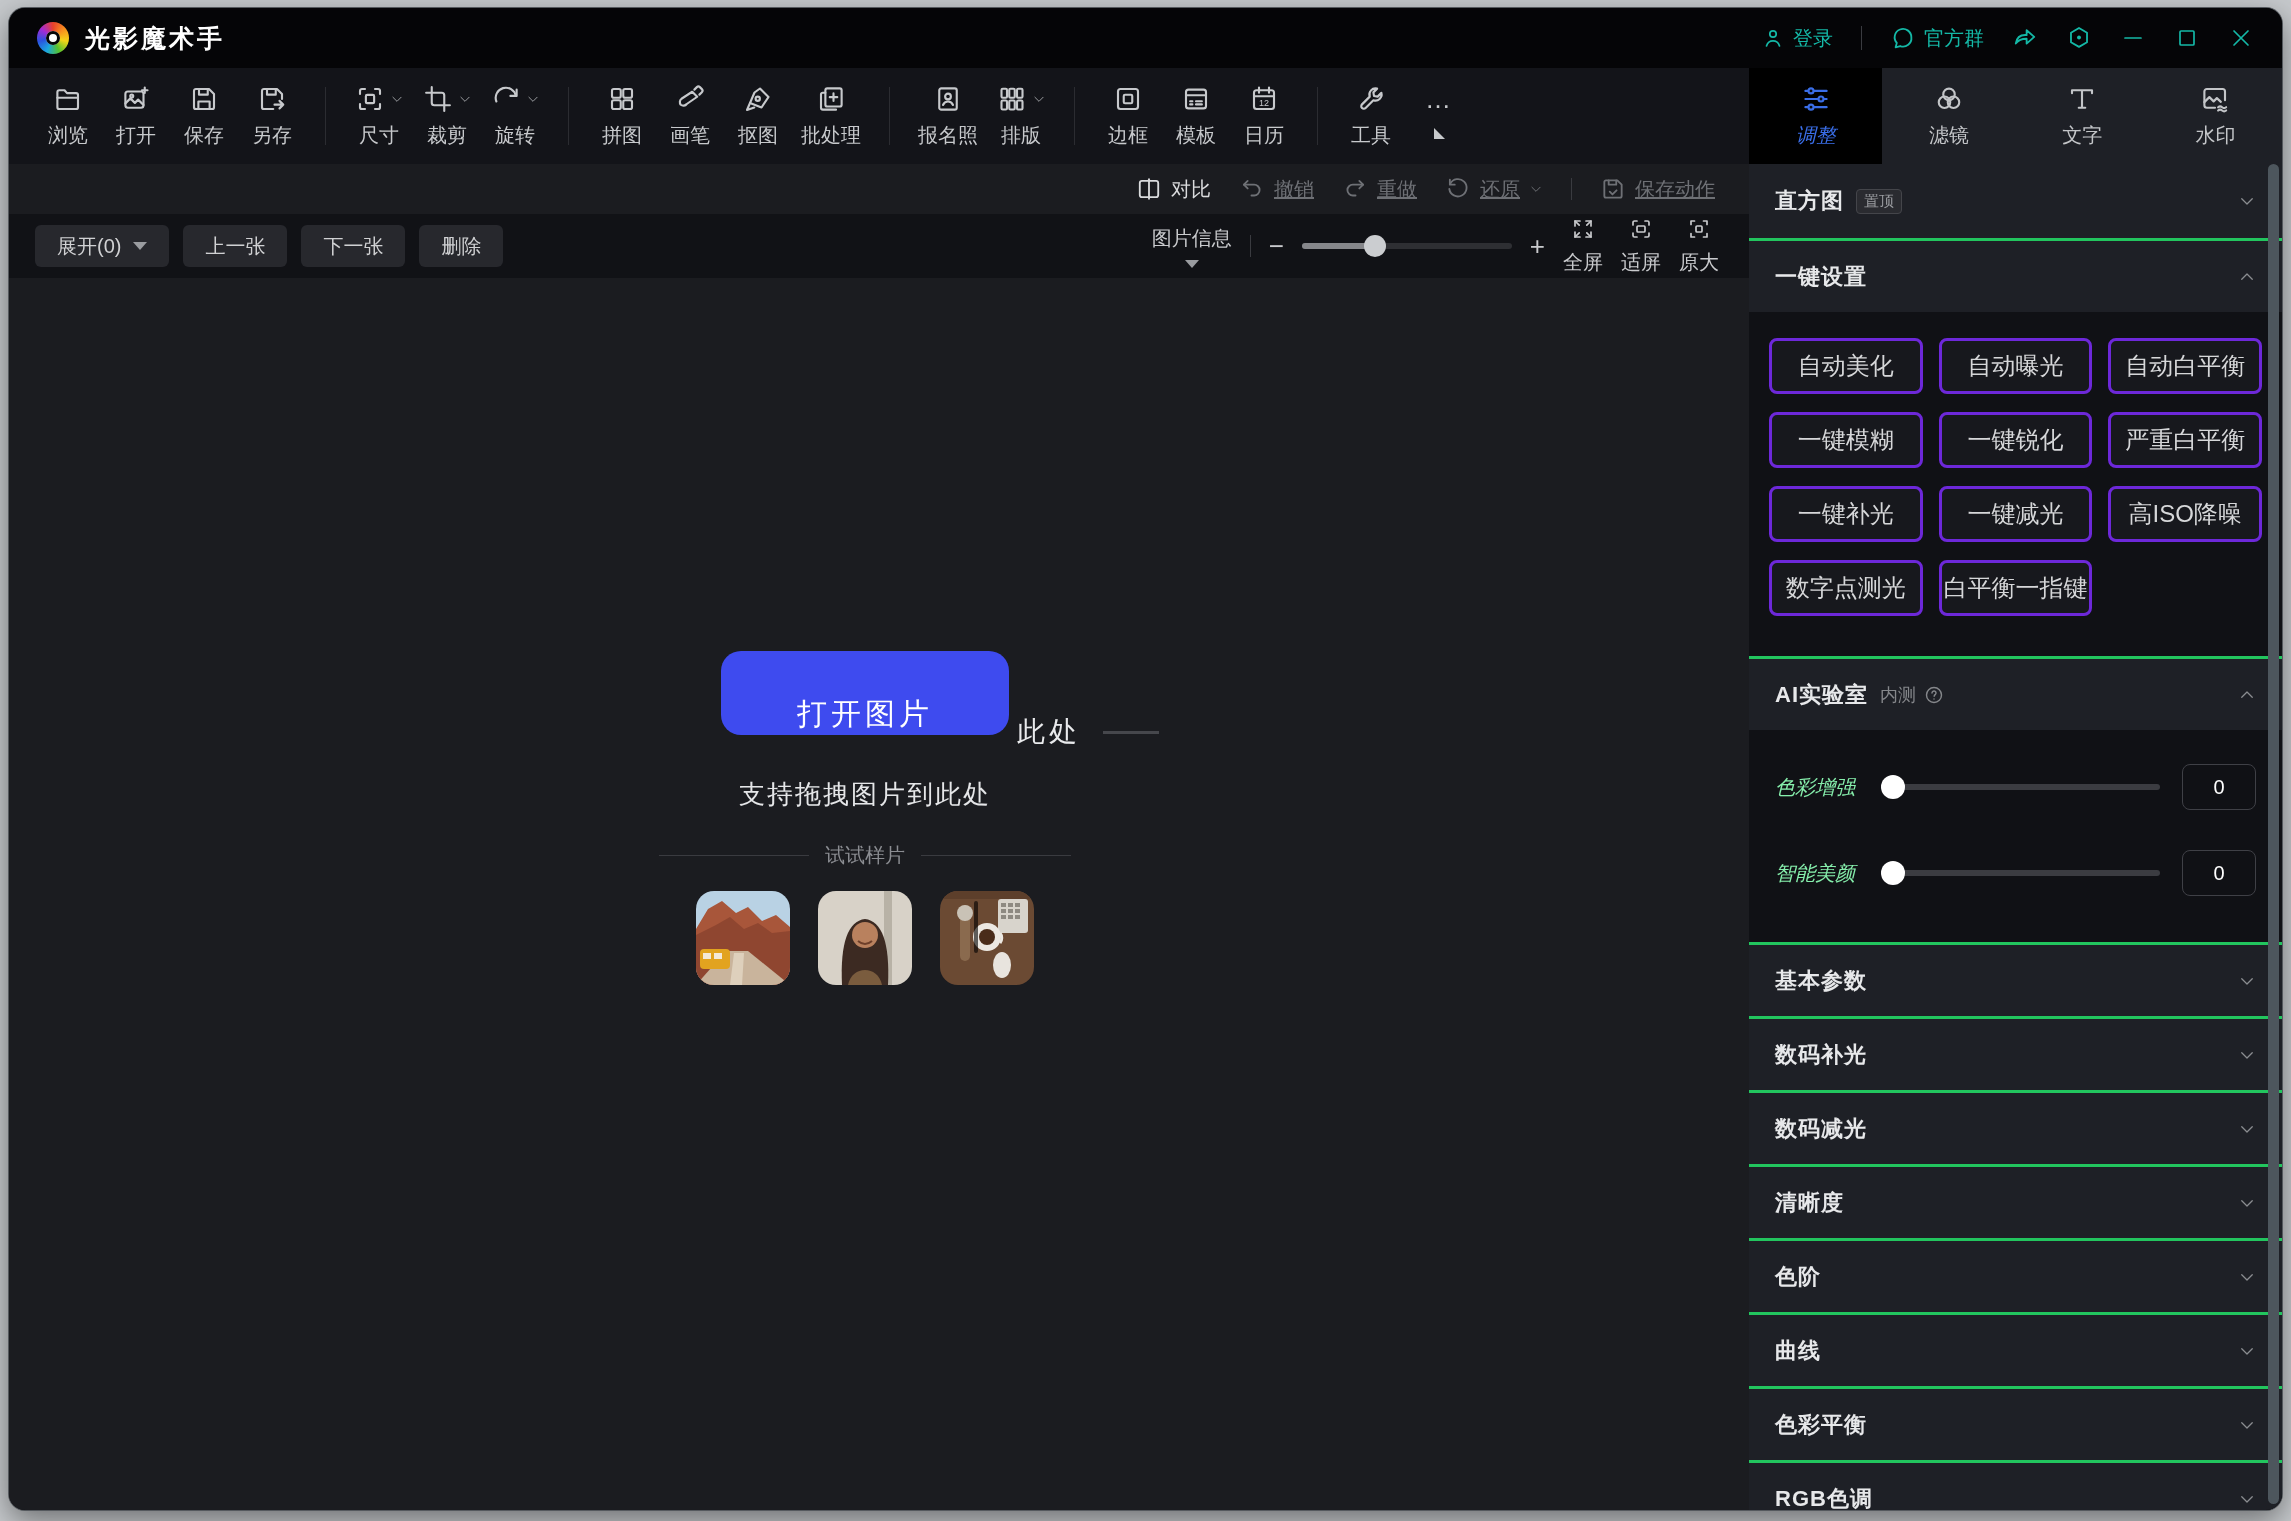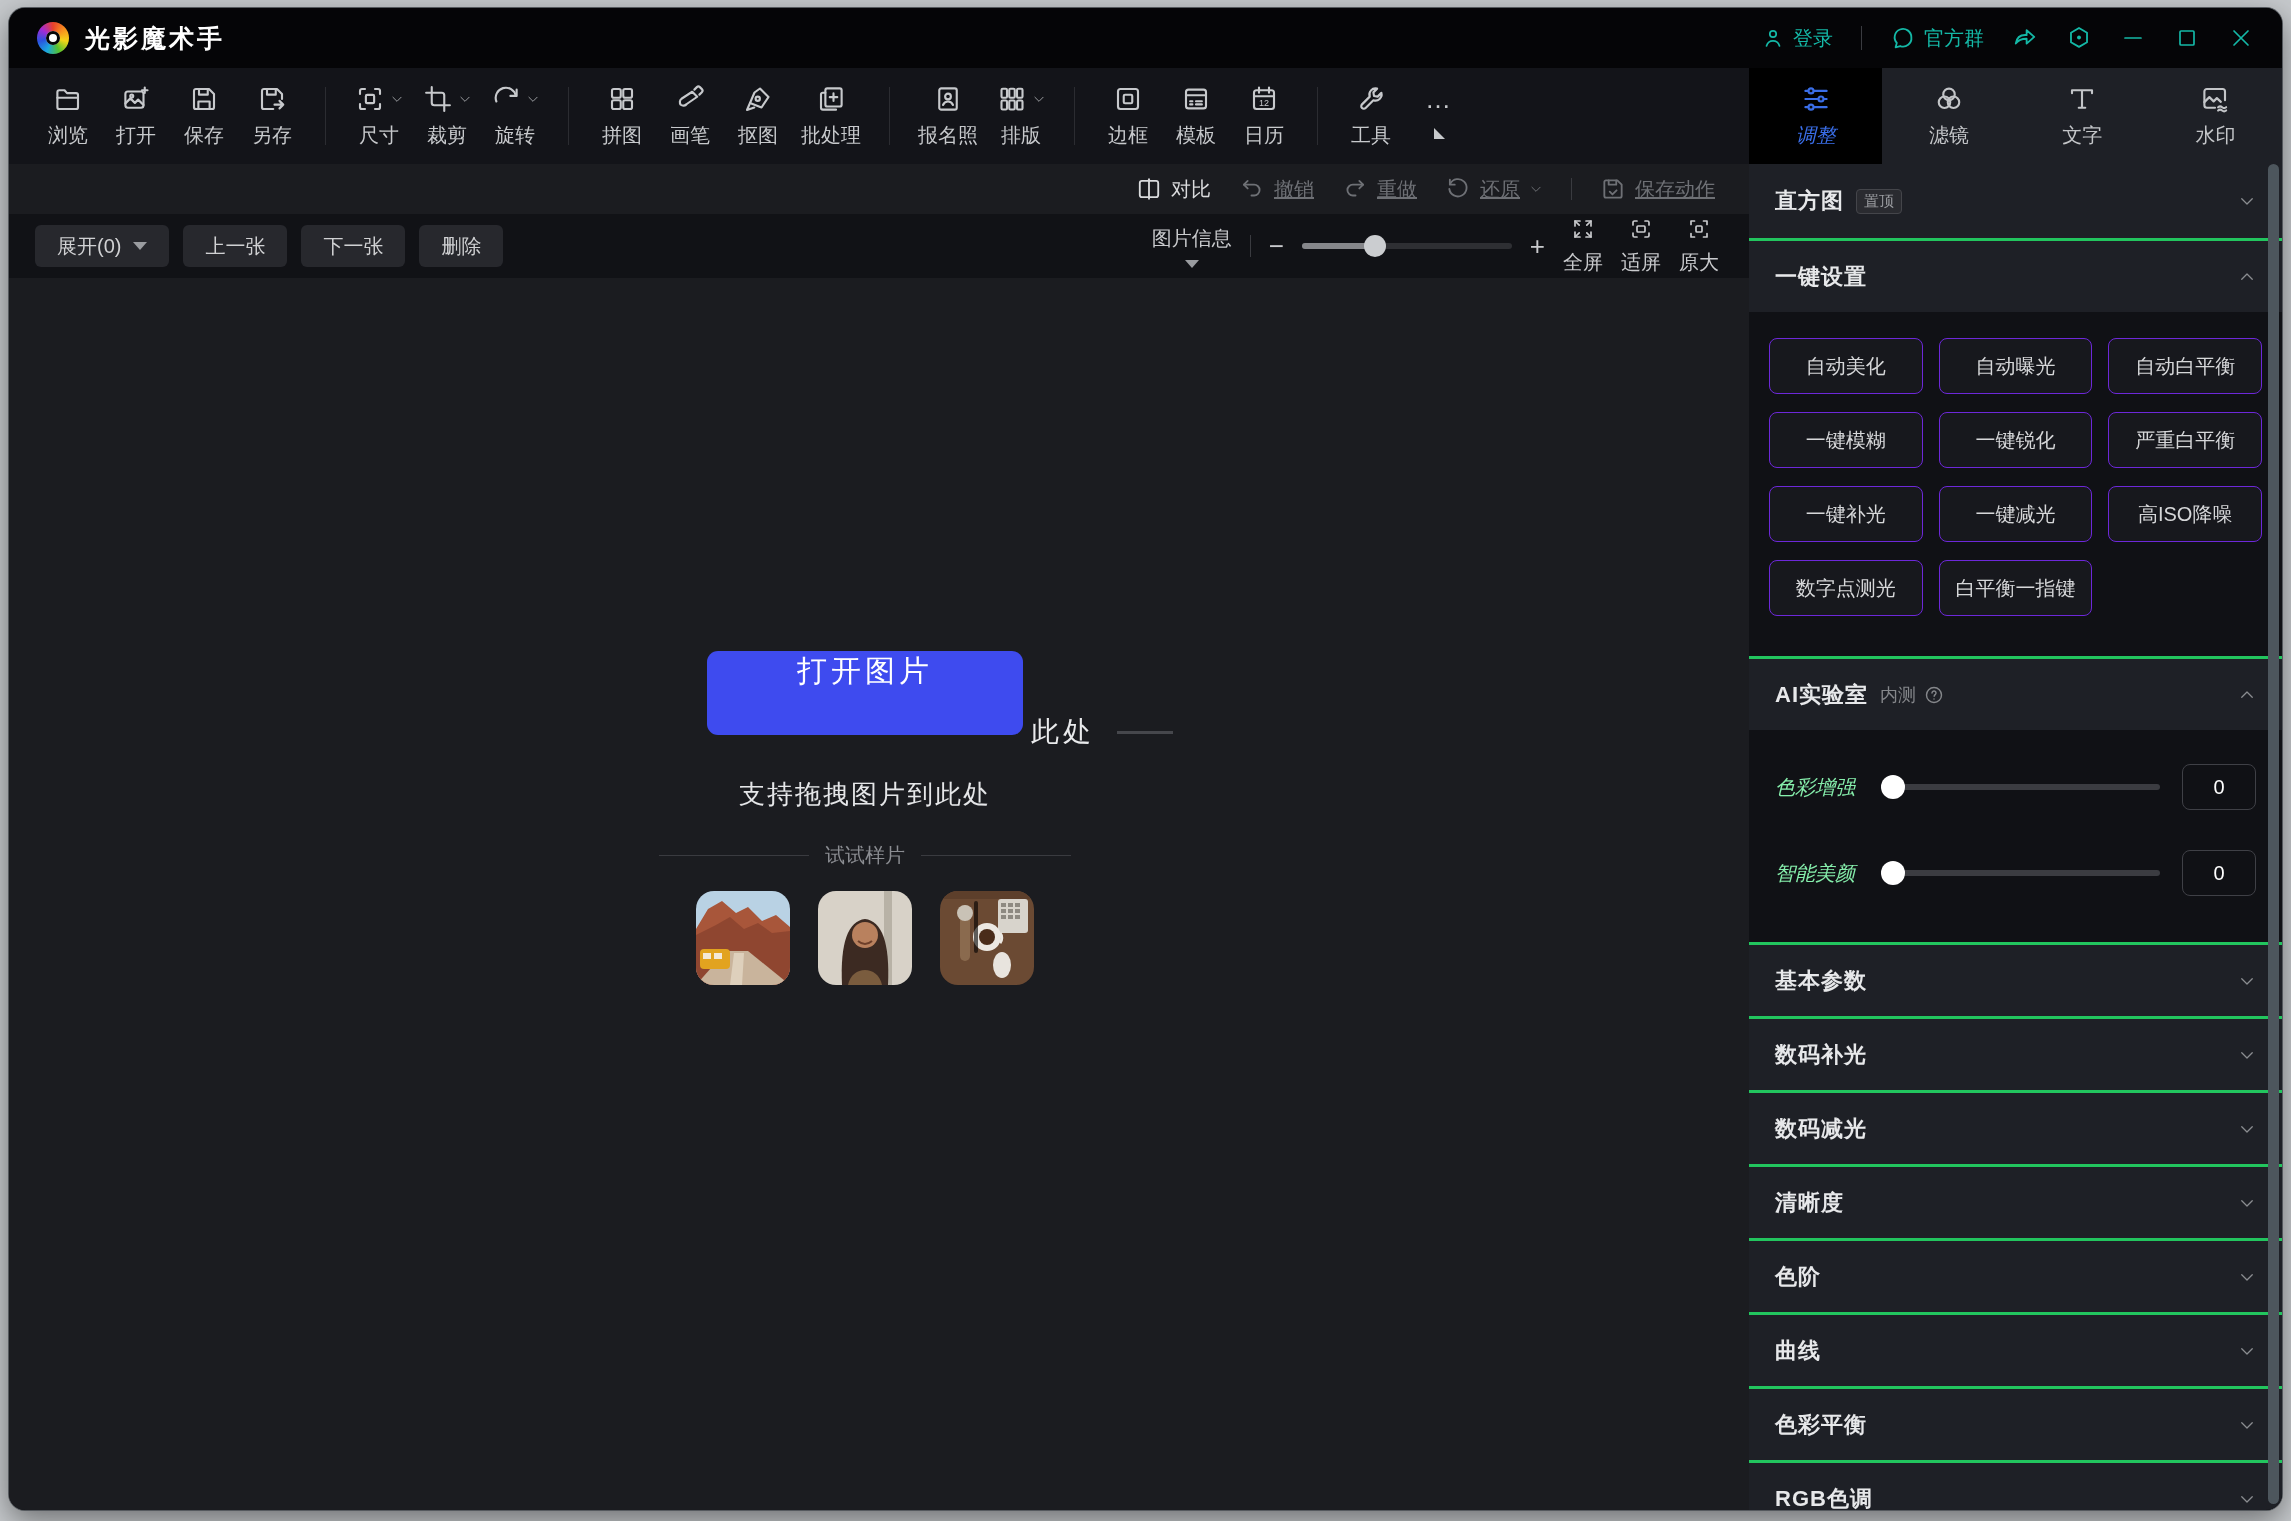--- a/index.html
+++ b/index.html
@@ -34,21 +34,21 @@
 
   
   .main { flex:1; display:flex; min-height:0; }
   .canvas { flex:1; background:#1b1c20; display:flex; flex-direction:column; position:relative; min-width:0; }
   .histbar { height:50px; display:flex; align-items:center; justify-content:flex-end; gap:28px; padding-right:34px; font-size:20px; flex:none; }
   .hitem { display:flex; align-items:center; gap:9px; cursor:pointer; }
   .h-on { color:#dadbdd; } .h-off { color:#6e7075;text-decoration:underline; }
   .hdivider { width:1px; height:22px; background:#3a3b40; }
 
   .centerblock { position:absolute; left:calc(50% - 14px); top:487px; transform:translateX(-50%); display:flex; flex-direction:column; align-items:center; }
-  .open-btn { width:316px; height:84px; border-radius:11px; background:#3e4bef; color:#fff; font-size:30px; font-weight:500; letter-spacing:4px; display:flex; align-items:flex-start; justify-content:center; cursor:pointer; position:relative; }
+  .open-btn { width:288px; height:84px; border-radius:20px; background:#3e4bef; color:#fff; font-size:30px; font-weight:500; letter-spacing:4px; display:flex; align-items:flex-end; justify-content:center; cursor:pointer; position:relative; }
   .ghost { position:absolute; left:calc(100% + 8px); bottom:-16px; color:#e9eaec; font-size:28px; white-space:nowrap; display:flex; align-items:center; }
   .ghost-dash { display:inline-block; width:56px; height:3px; background:#46474c; margin-left:22px; }
   .drag-hint { margin-top:42px; color:#e5e6e8; font-size:26px; letter-spacing:2px; }
   .samples-row { margin-top:30px; display:flex; align-items:center; gap:16px; color:#8b8d92; font-size:20px; }
   .samples-row .line { width:150px; height:1px; background:#3a3b40; }
   .thumbs { margin-top:22px; display:flex; gap:28px; }
   .thumb { width:94px; height:94px; border-radius:18px; overflow:hidden; cursor:pointer; }
   .thumb svg { display:block; }
 
   
@@ -66,21 +66,21 @@
   .rightpanel { width:533px; flex:none; background:#101115; display:flex; flex-direction:column; overflow:hidden; position:relative; }
   .prow { height:74px; background:#1e2026; display:flex; align-items:center; padding:0 26px; flex:none; border-top:3px solid #22c55e; cursor:pointer; }
   .prow:first-child { border-top:none; }
   .ptitle { color:#e7e8ea; font-size:22px; font-weight:600; letter-spacing:1px; }
   .badge { margin-left:12px; font-size:15px; color:#9a9ca0; background:#2a2b30; border:1px solid #44454a; border-radius:4px; padding:2px 7px; }
   .beta { margin-left:12px; color:#85878b; font-size:18px; }
   .qicon { margin-left:8px; color:#85878b; }
   .prow .chevr { margin-left:auto; color:#8b8d91; }
 
   .btn-grid { background:#101115; padding:26px 20px 40px; display:grid; grid-template-columns:repeat(3,1fr); gap:18px 16px; flex:none; }
-  .gbtn { height:56px; background:#17181d; border:1px solid #6d28d9; border-radius:8px; color:#d6d7d9; font-size:20px; display:flex; align-items:center; justify-content:center; cursor:pointer; white-space:nowrap; }
+  .gbtn { height:56px; background:#17181d; border:3px solid #6d28d9; border-radius:8px; color:#d6d7d9; font-size:24px; display:flex; align-items:center; justify-content:center; cursor:pointer; white-space:nowrap; }
 
   .slider-area { background:#101115; padding:14px 26px 26px; flex:none; }
   .srow { display:flex; align-items:center; height:86px; }
   .srow .slabel { color:#86efac; font-size:20px; width:96px; flex:none;font-style:italic; }
   .strack { flex:1; height:6px; border-radius:3px; background:#3b3c41; position:relative; margin:0 22px 0 10px; }
   .shandle { position:absolute; left:0; top:50%; transform:translate(0,-50%); width:24px; height:24px; border-radius:50%; background:#fff; }
   .svalue { width:74px; height:46px; border:1px solid #3f4046; border-radius:8px; color:#fff; font-size:20px; display:flex; align-items:center; justify-content:center; flex:none; }
 
   .scrollstrip { position:absolute; right:3px; top:0; bottom:6px; width:11px; background:#4d565d; border-radius:6px; }
 </style>

